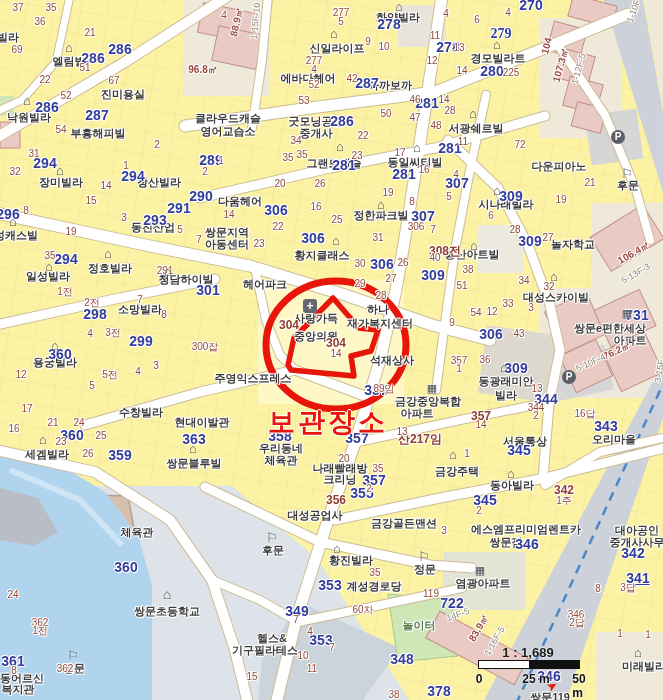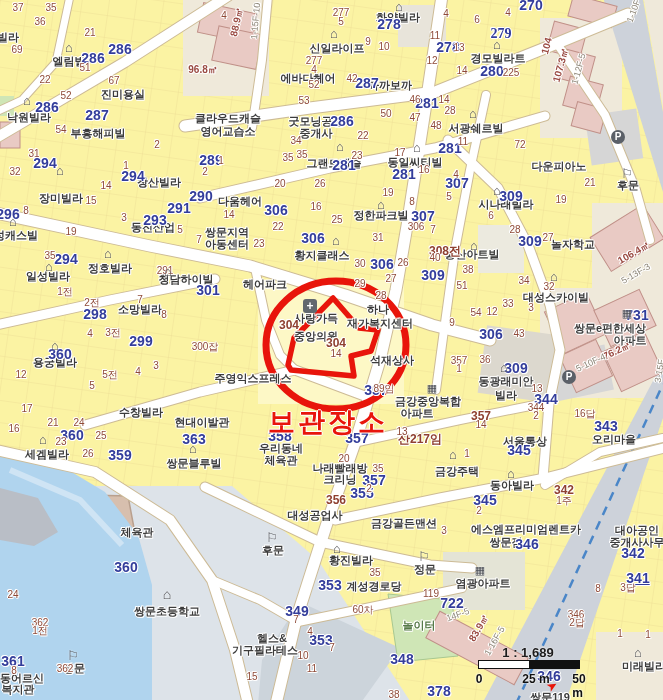--- a/index.html
+++ b/index.html
@@ -171,21 +171,21 @@
       <div class="lbl n" style="left: 334px; top: 163px;">그랜드캐슬</div>
       <div class="lbl n" style="left: 415px; top: 162px;">동일씨티빌</div>
       <div class="lbl n" style="left: 498px; top: 58px;">경모빌라트</div>
       <div class="lbl n" style="left: 476px; top: 128px;">서광쉐르빌</div>
       <div class="lbl n" style="left: 240px; top: 201px;">다움헤어</div>
       <div class="lbl n" style="left: 227px; top: 232px;">쌍문지역</div>
       <div class="lbl n" style="left: 227px; top: 244px;">아동센터</div>
       <div class="lbl n" style="left: 381px; top: 215px;">정한파크빌</div>
       <div class="lbl n" style="left: 322px; top: 255px;">황지클래스</div>
       <div class="lbl n" style="left: 265px; top: 284px;">헤어파크</div>
-      <div class="lbl n" style="left: 61px; top: 198px;">장미빌라</div>
+      <div class="lbl n" style="left: 61px; top: 182px;">장미빌라</div>
       <div class="lbl n" style="left: 159px; top: 182px;">창산빌라</div>
       <div class="lbl n" style="left: 153px; top: 227px;">동진산업</div>
       <div class="lbl n" style="left: 16px; top: 235px;">성캐스빌</div>
       <div class="lbl n" style="left: 110px; top: 268px;">정호빌라</div>
       <div class="lbl n" style="left: 48px; top: 276px;">일성빌라</div>
       <div class="lbl n" style="left: 186px; top: 279px;">청담하이빌</div>
       <div class="lbl n" style="left: 140px; top: 309px;">소망빌라</div>
       <div class="lbl n" style="left: 559px; top: 166px;">다운피아노</div>
       <div class="lbl n" style="left: 506px; top: 204px;">시나래빌라</div>
       <div class="lbl n" style="left: 573px; top: 244px;">놀자학교</div>

